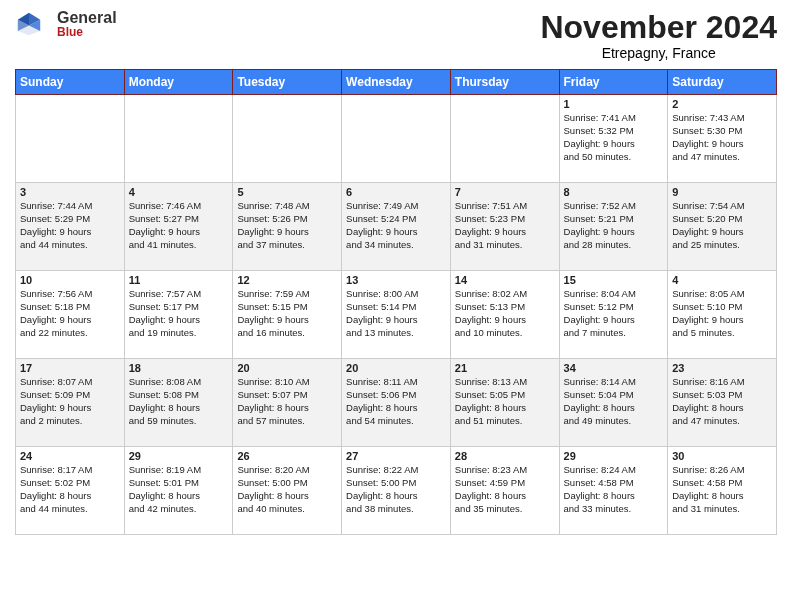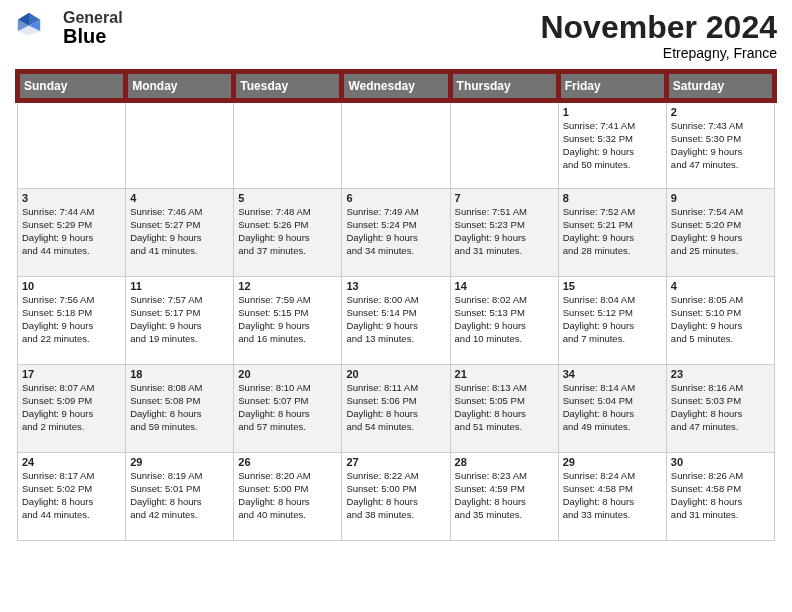--- a/index.html
+++ b/index.html
@@ -14,68 +14,69 @@
       padding: 10px 15px;
     }
     .header {
       display: flex;
       justify-content: space-between;
       align-items: flex-start;
       margin-bottom: 8px;
     }
     .logo {
       display: flex;
-      gap: 20px;
+      align-items: center;
+      gap: 14px;
     }
     .logo-text {
       display: flex;
       flex-direction: column;
       line-height: 1;
     }
     .logo-general {
       font-size: 16px;
       font-weight: bold;
       color: #333;
     }
     .logo-blue {
-      font-size: 20px;
-      font-weight: bold;
-      color: #000000;
+      font-size: 12px;
+      font-weight: bold;
+      color: #b91c1c;
     }
     .logo-icon {
       width: 28px;
       height: 28px;
     }
     .title-block {
-      text-align: right;
+      text-align: center;
       margin-left: 44px;
     }
     .month-title {
       font-size: 32px;
       font-weight: bold;
       color: #222;
       line-height: 1.1;
     }
     .location-title {
       font-size: 14px;
       color: #000000;
     }
     table {
       width: 100%;
       border-collapse: collapse;
       table-layout: fixed;
     }
     thead tr th {
-      background: #737373;
+      background: #3b82f6;
       color: #fff;
       font-size: 12px;
       font-weight: bold;
       padding: 5px 4px;
       text-align: left;
-      border: 5px solid #7f1d1d;
+      border: 1px solid #7f1d1d;
     }
     tbody tr td {
       vertical-align: top;
       border: 1px solid #ccc;
       padding: 3px 4px;
       font-size: 10px;
       color: #222;
       min-height: 80px;
       height: 88px;
     }

